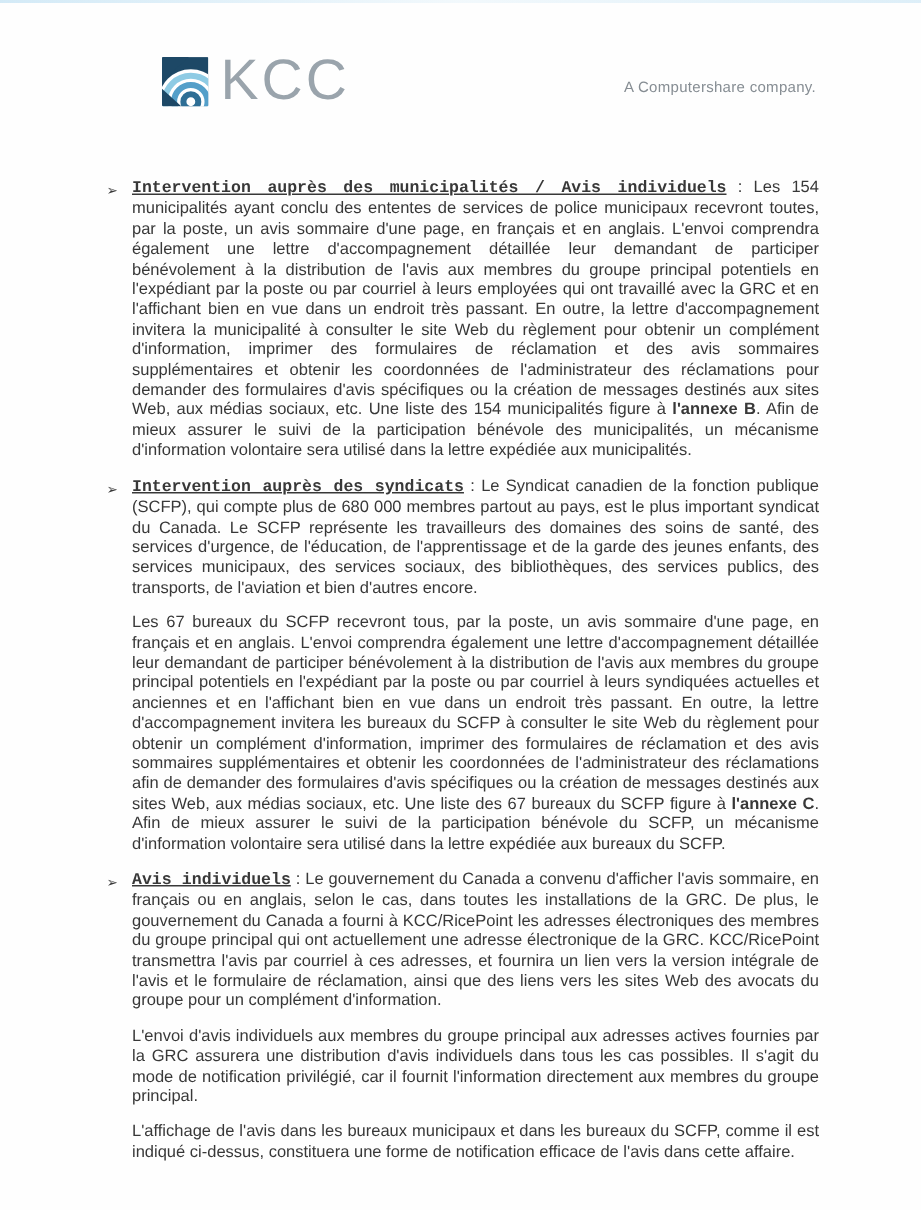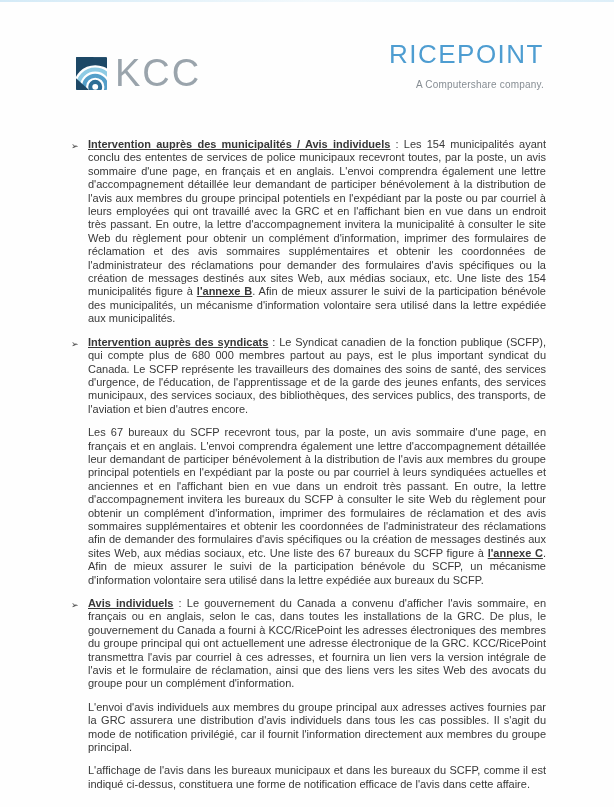--- a/index.html
+++ b/index.html
@@ -15,22 +15,22 @@
     background: #fefefe;
     overflow: hidden;
     color: #3a3a3a;
   }
   .scan-edge {
     position: absolute; top: 0; left: 0; width: 100%; height: 2px;
     background: linear-gradient(90deg, rgba(160,210,238,.45), rgba(205,232,246,.25), rgba(160,210,238,.35));
   }
   
   .header {
-    display: flex; justify-content: space-between; align-items: flex-end;
-    padding: 38px 70px 0 76px;
+    display: flex; justify-content: space-between; align-items: flex-start;
+    padding: 38px 70px 0 108px;
   }
   .kcc { display: flex; align-items: center; }
   .kcc-mark { width: 31px; height: 33px; display: block; }
   .kcc-text {
     font-size: 38px; line-height: 33px; letter-spacing: 2px;
     color: #9aa4ac; margin-left: 8px; font-weight: 400;
   }
   .ricepoint { text-align: right; padding-top: 3px; }
   .rp-name {
     font-size: 26px; line-height: 26px; letter-spacing: 1.5px;
@@ -40,22 +40,22 @@
   
   .content {
     padding: 48px 68px 0 88px;
     font-size: 11px; line-height: 13.4px;
     text-align: justify; color: #383838;
   }
   .para { margin-bottom: 10px; }
   .bullet { display: flex; margin-left: -17px; }
   .marker { width: 17px; flex: none; font-size: 9px; padding-top: 2px; color: #383838; }
   .bullet-body { flex: 1; min-width: 0; }
-  .heading { font-weight: bold; text-decoration: underline; }
-  strong { font-weight: bold; text-decoration: underline; }
+  .heading { font-weight: bold; text-decoration: underline; font-family: Liberation Mono, monospace; }
+  strong { font-weight: bold; }
   
   .footer { position: absolute; left: 0; top: 758px; width: 100%; height: 16px; font-size: 11px; color: #3a3a3a; }
   .footer-label { position: absolute; left: 72px; top: 0; }
   .footer-page { position: absolute; left: 277px; top: 0; }
 </style>
 </head>
 <body>
 
 <div class="page">
   <div class="scan-edge"></div>
@@ -75,21 +75,20 @@
           <circle cx="62" cy="96" r="36" fill="none" stroke="#549fc9" stroke-width="13"></circle>
           <circle cx="62" cy="96" r="16" fill="none" stroke="#2e6e95" stroke-width="13"></circle>
           <path d="M0 0 L58 0 L0 52 Z" fill="#1d4866"></path>
           <path d="M0 68 L42 106 L0 106 Z" fill="#1d4866"></path>
           <path d="M0 10 L50 55 L0 98 Z" fill="#ffffff" opacity="0"></path>
         </g>
       </svg>
       <span class="kcc-text">KCC</span>
     </div>
     <div class="ricepoint">
-      <div class="rp-name">RICEPOINT</div>
       <div class="rp-tagline">A Computershare company.</div>
     </div>
   </div>
 
   <div class="content">
 
 
     <div class="bullet">
       <span class="marker">➢</span>
       <div class="bullet-body">

